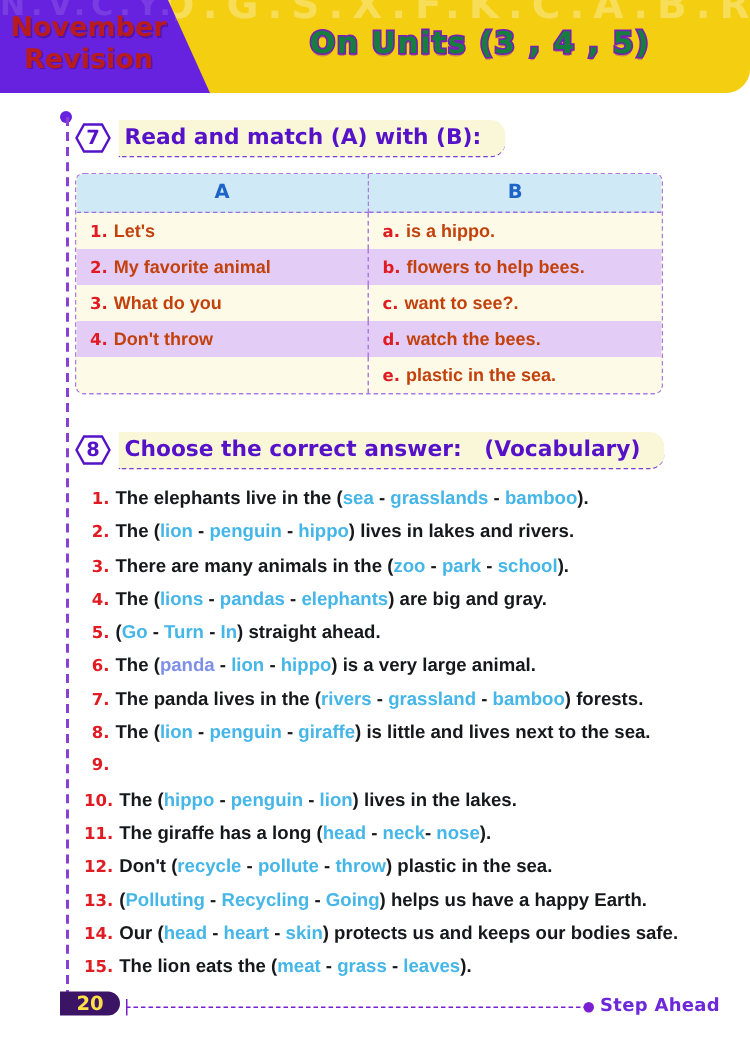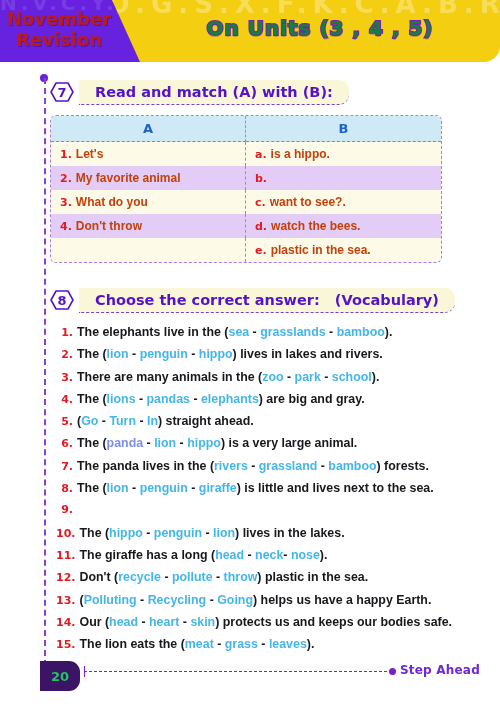--- a/index.html
+++ b/index.html
@@ -135,21 +135,21 @@
     justify-content: center;
     font-family: "DejaVu Sans", sans-serif;
     font-weight: bold;
     font-size: 13px;
     color: #5512C9;
   }
   .ex-title-wrap {
     background: #FAF7D8;
     border-bottom: 1.5px dashed #7A3FD0;
     border-radius: 0 10px 10px 0;
-    padding: 2px 16px 2px 16px;
+    padding: 2px 16px 2px 4px;
     height: 20px;
     display: flex;
     align-items: center;
   }
   .ex-title {
     font-family: "DejaVu Sans", sans-serif;
     font-weight: bold;
     font-size: 14.5px;
     color: #5512C9;
     white-space: pre;
@@ -247,27 +247,27 @@
   .footer {
     position: absolute;
     left: 0;
     top: 655px;
     width: 500px;
     height: 40px;
   }
   .page-badge {
     position: absolute;
     left: 40px; top: 6px;
-    width: 40px; height: 30px;
+    width: 40px; height: 16px;
     background: #3C1466;
     border-radius: 0 11px 11px 0;
     display: flex;
     align-items: center;
     justify-content: center;
-    color: #22c55e;
+    color: #fde047;
     font-family: "DejaVu Sans", sans-serif;
     font-weight: bold;
     font-size: 13px;
   }
   .foot-line {
     position: absolute;
     left: 84px; top: 16px;
     width: 308px;
     border-top: 1.6px dashed #7A1FD0;
   }
@@ -347,20 +347,21 @@
     </div>
   </div>
 
   <div class="mt-row lav">
     <div class="mt-cell left">
       <span class="mt-key">2.</span>
       <span class="mt-txt">My favorite animal</span>
     </div>
     <div class="mt-cell right">
       <span class="mt-key">b.</span>
+      <span class="mt-txt">flowers to help bees.</span>
     </div>
   </div>
 
   <div class="mt-row cream">
     <div class="mt-cell left">
       <span class="mt-key">3.</span>
       <span class="mt-txt">What do you</span>
     </div>
     <div class="mt-cell right">
       <span class="mt-key">c.</span>

